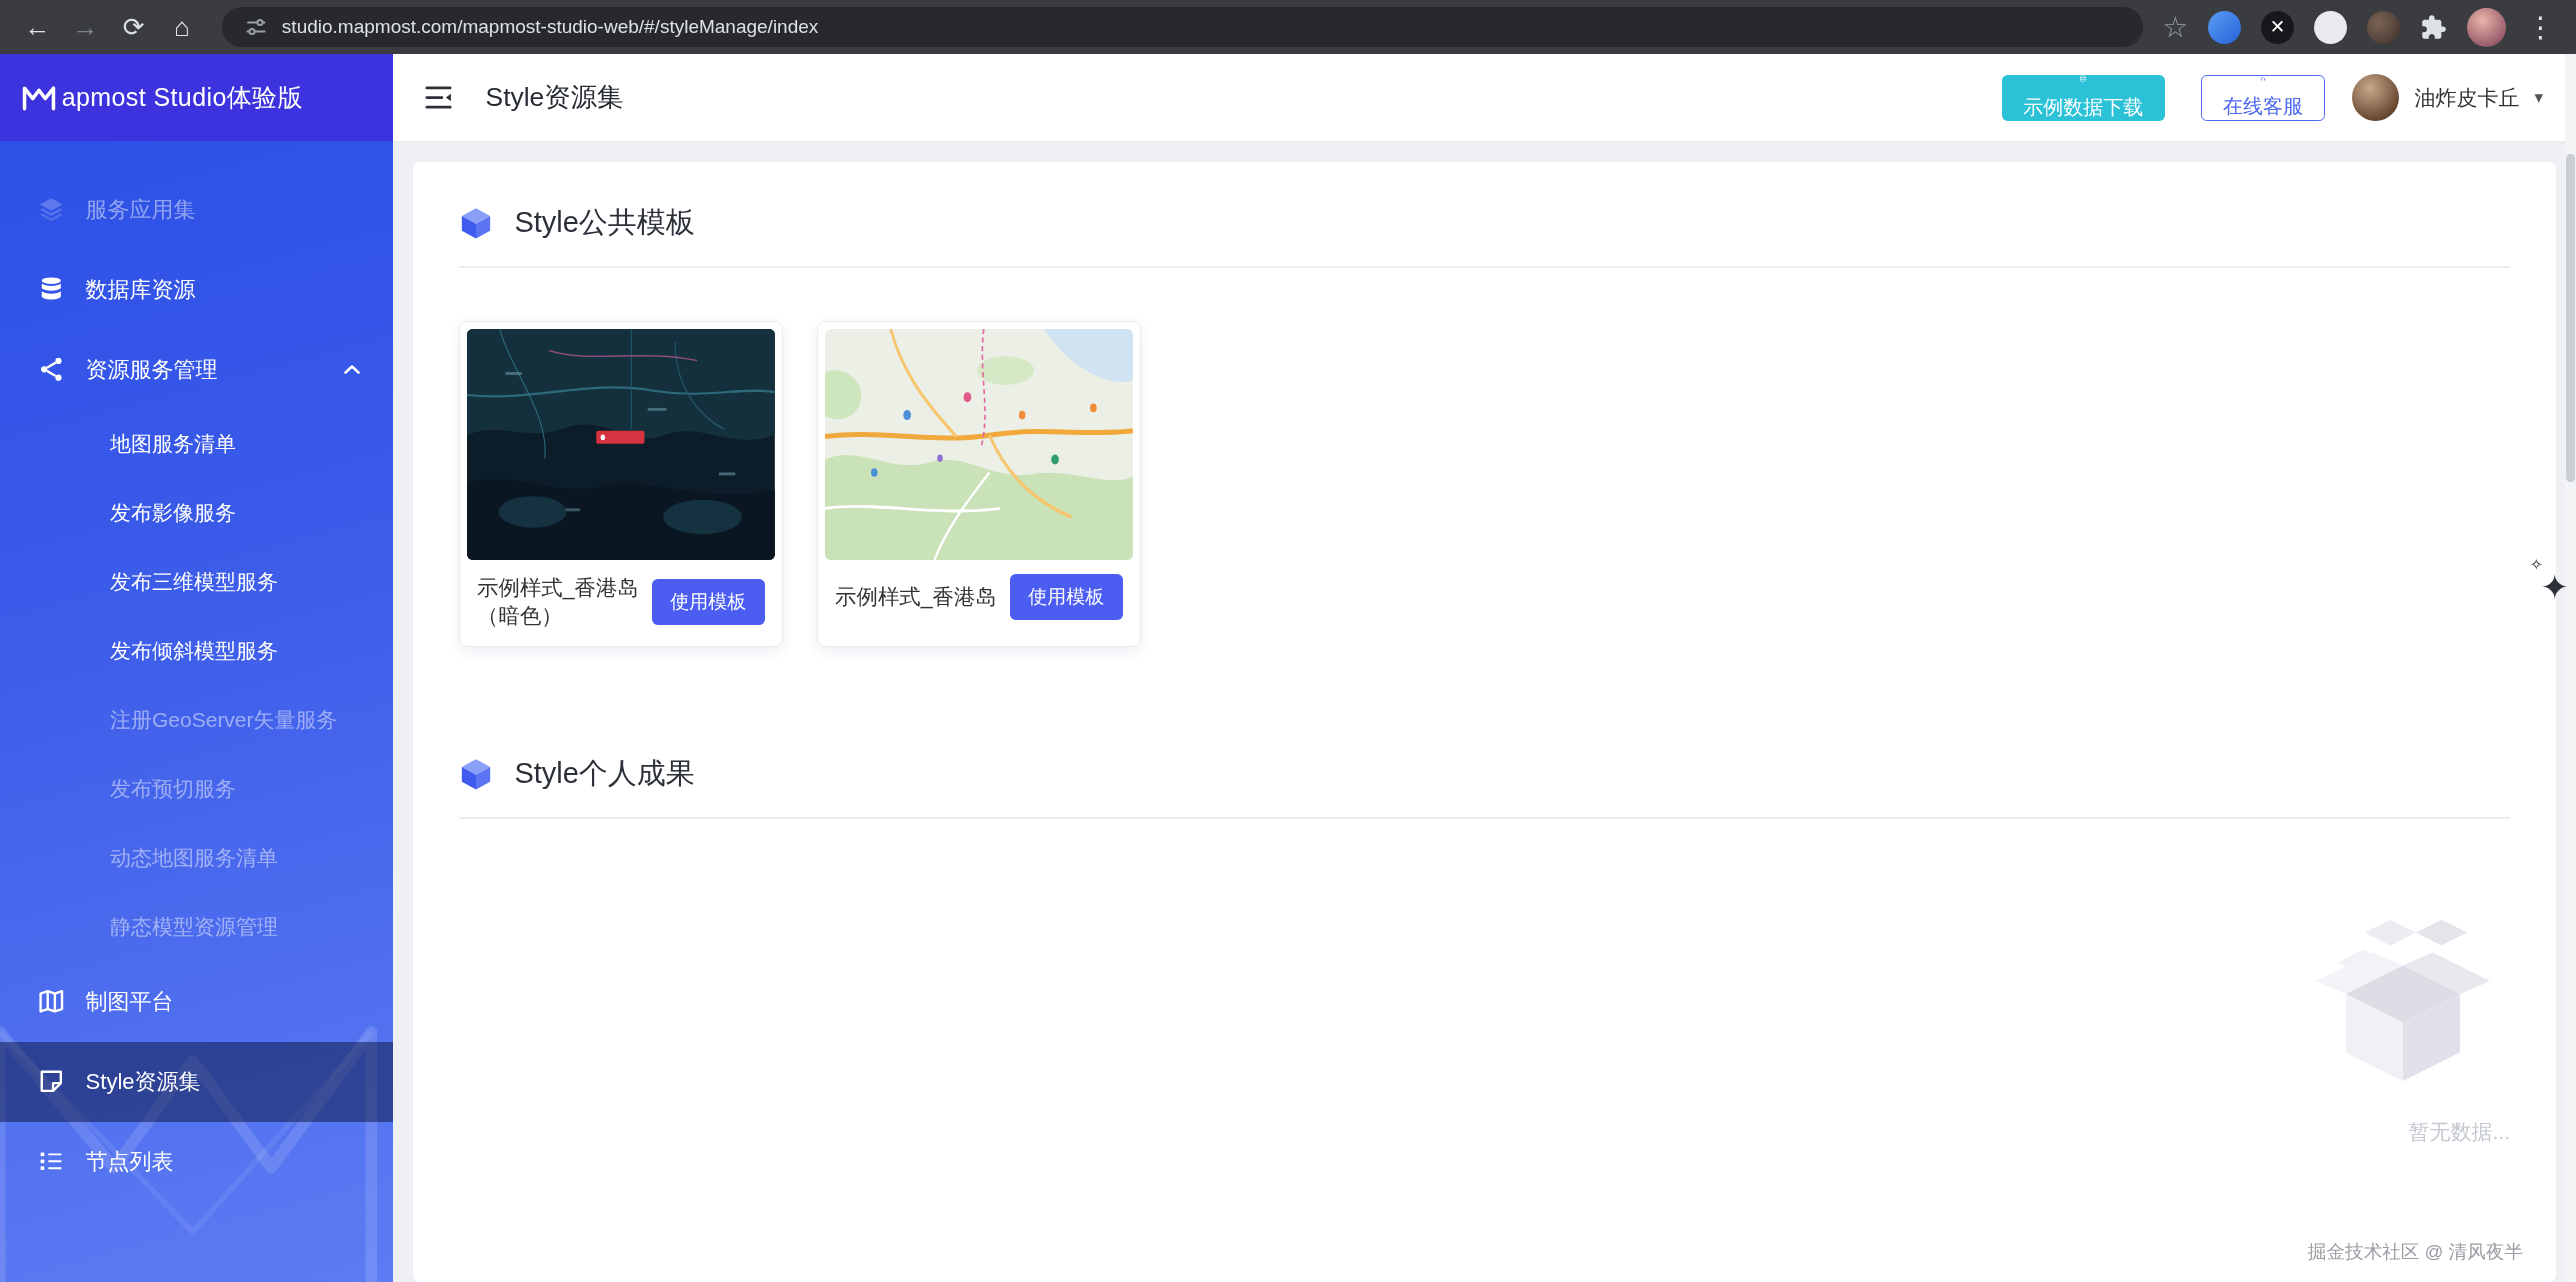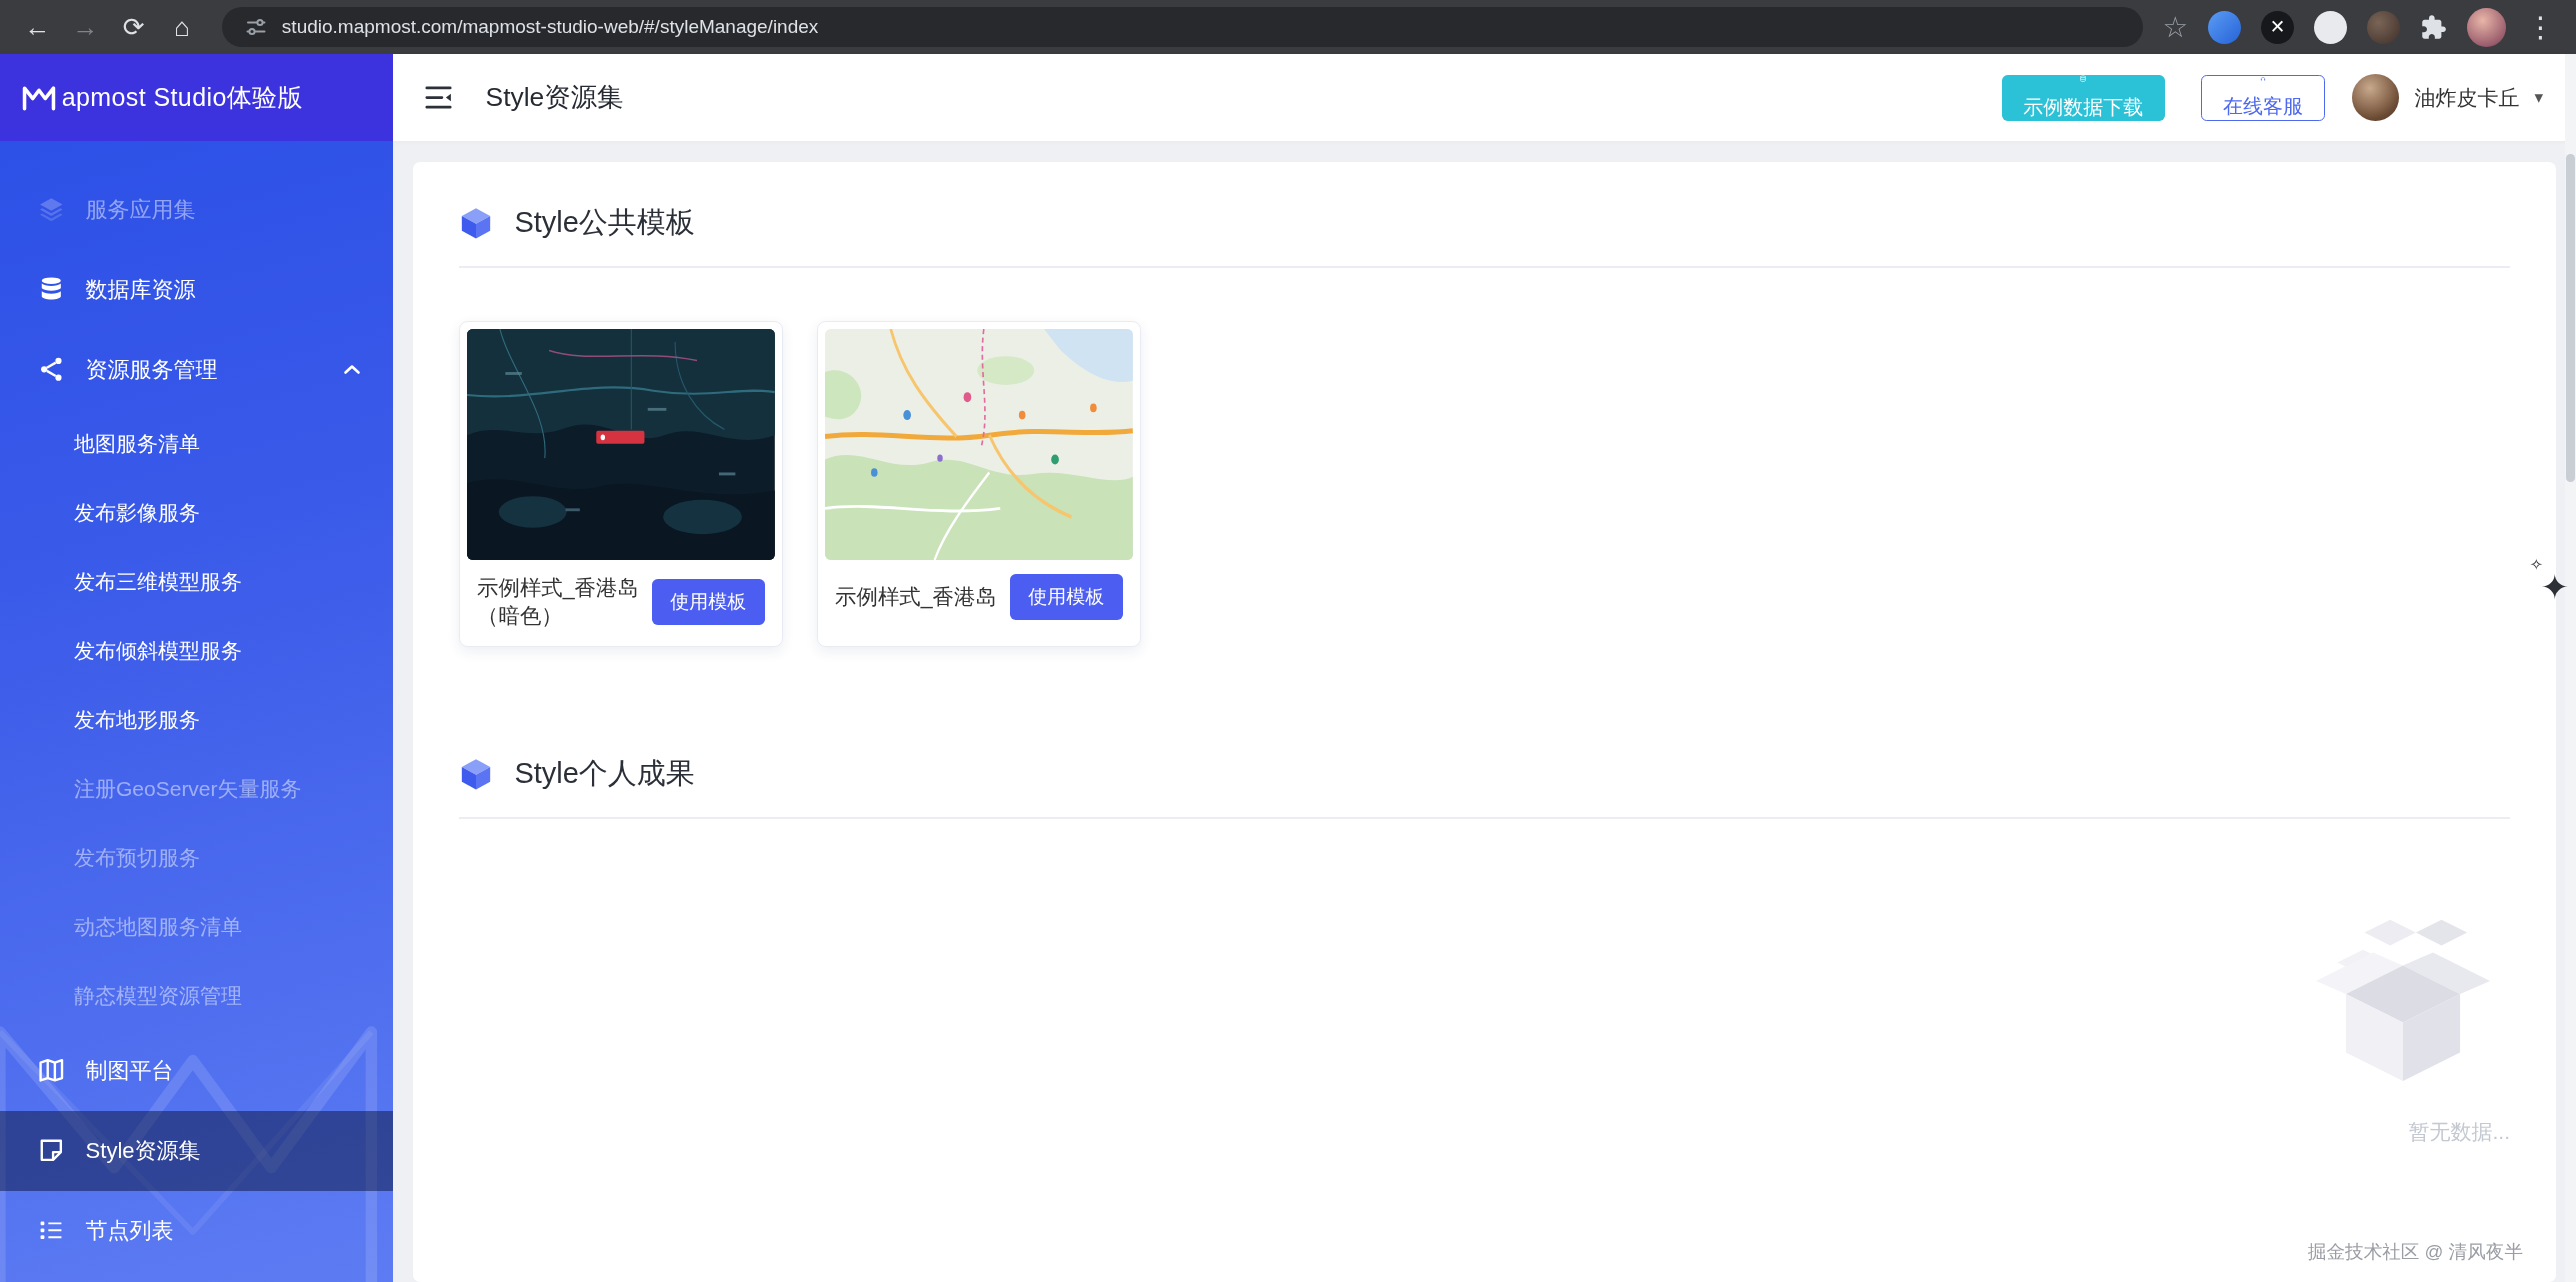--- a/index.html
+++ b/index.html
@@ -31,21 +31,21 @@
   .logo-title{font-size:25px;font-weight:500;letter-spacing:0.4px;}
   .nav{position:relative;z-index:2;padding-top:28.6px;}
   .nav-item{height:80px;display:flex;align-items:center;gap:20px;padding:0 28.6px 0 37px;font-size:22px;cursor:pointer;}
   .nav-item .nicon{width:28.6px;height:28.6px;flex:0 0 28.6px;}
   .nav-item .nicon svg{width:28.6px;height:28.6px;display:block;}
   .nav-item.dim{color:rgba(255,255,255,.48);}
   .nav-item.dim .nicon{opacity:.48;}
   .nav-item.active{background:rgba(9,20,60,.5);}
   .chev{margin-left:auto;width:24px;height:24px;}
   .chev svg{width:24px;height:24px;display:block;}
-  .sub-item{height:69px;display:flex;align-items:center;padding-left:74px;font-size:21px;cursor:pointer;position:relative;z-index:2;}
+  .sub-item{height:69px;display:flex;align-items:center;padding-left:110px;font-size:21px;cursor:pointer;position:relative;z-index:2;}
   .sub-item.dim{color:rgba(255,255,255,.48);}
   .sidebar-watermark{position:absolute;bottom:-50px;left:-43px;width:443px;height:400px;z-index:1;}
 
   .main-col{flex:1;display:flex;flex-direction:column;min-width:0;background:#eef0f4;}
   .topbar{flex:0 0 87px;height:87px;background:#fff;display:flex;align-items:center;padding:0 33px 0 28.6px;gap:31px;box-shadow:0 1.4px 5.7px rgba(0,0,0,.03);}
   .fold{width:33px;height:33px;cursor:pointer;}
   .fold svg{width:33px;height:33px;display:block;}
   .page-title{font-size:26.4px;color:#262a33;font-weight:500;margin:0;}
   .top-actions{margin-left:auto;display:flex;align-items:center;gap:27px;}
   .btn{border:none;display:flex;align-items:center;gap:11.4px;border-radius:5.7px;height:46px;padding:0 21.4px;font-size:20px;font-family:inherit;cursor:pointer;box-sizing:border-box;flex-direction:column;}
@@ -173,23 +173,20 @@
             <span>地图服务清单</span>
           </div>
         <div class="sub-item">
             <span>发布影像服务</span>
           </div>
         <div class="sub-item">
             <span>发布三维模型服务</span>
           </div>
         <div class="sub-item">
             <span>发布倾斜模型服务</span>
-          </div>
-        <div class="sub-item">
-            <span>发布地形服务</span>
           </div>
         <div class="sub-item dim">
             <span>注册GeoServer矢量服务</span>
           </div>
         <div class="sub-item dim">
             <span>发布预切服务</span>
           </div>
         <div class="sub-item dim">
             <span>动态地图服务清单</span>
           </div>

